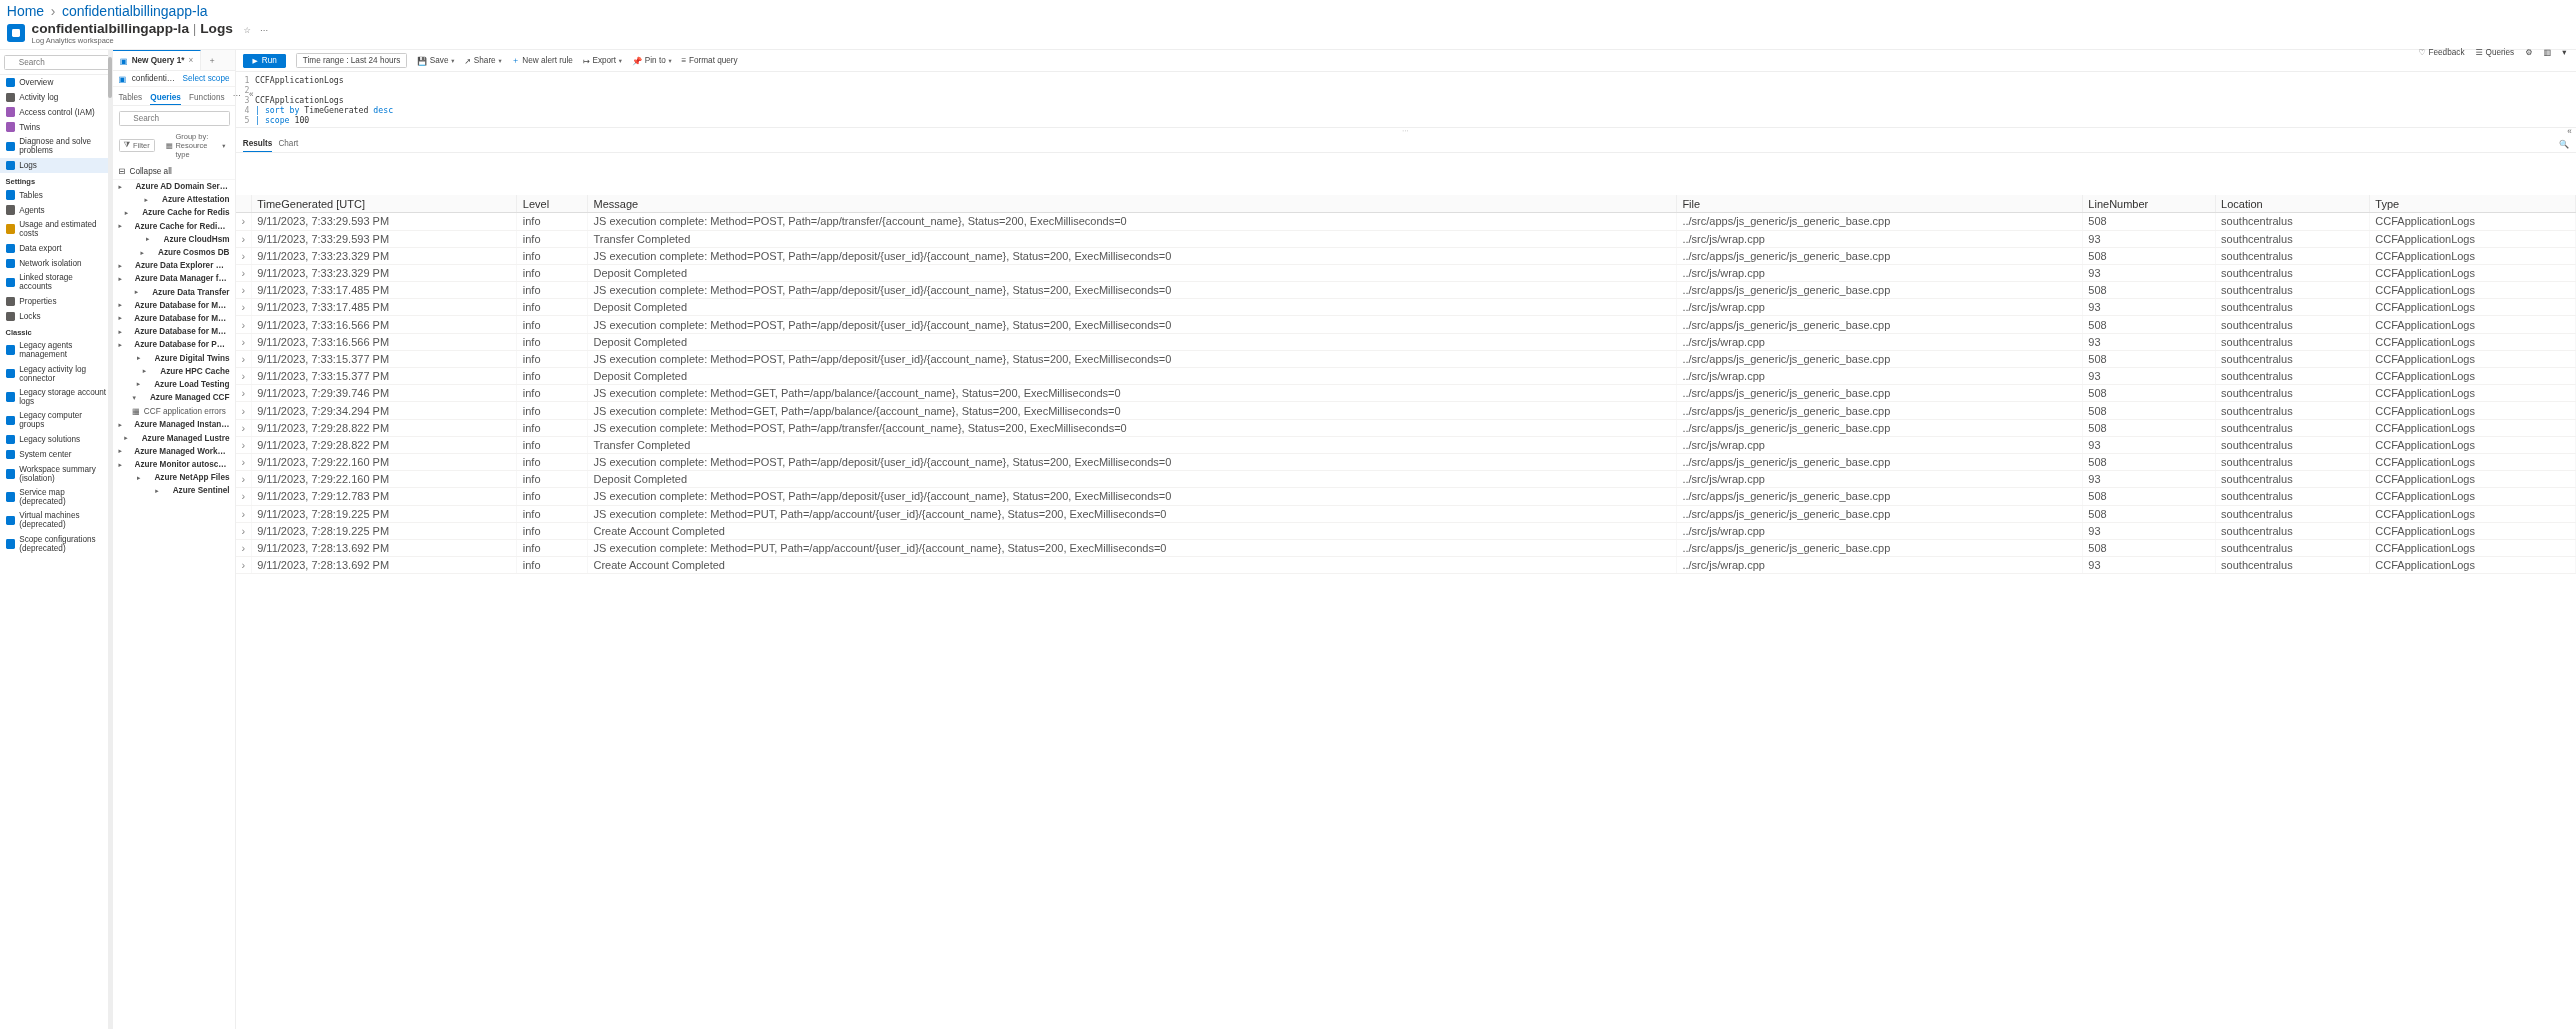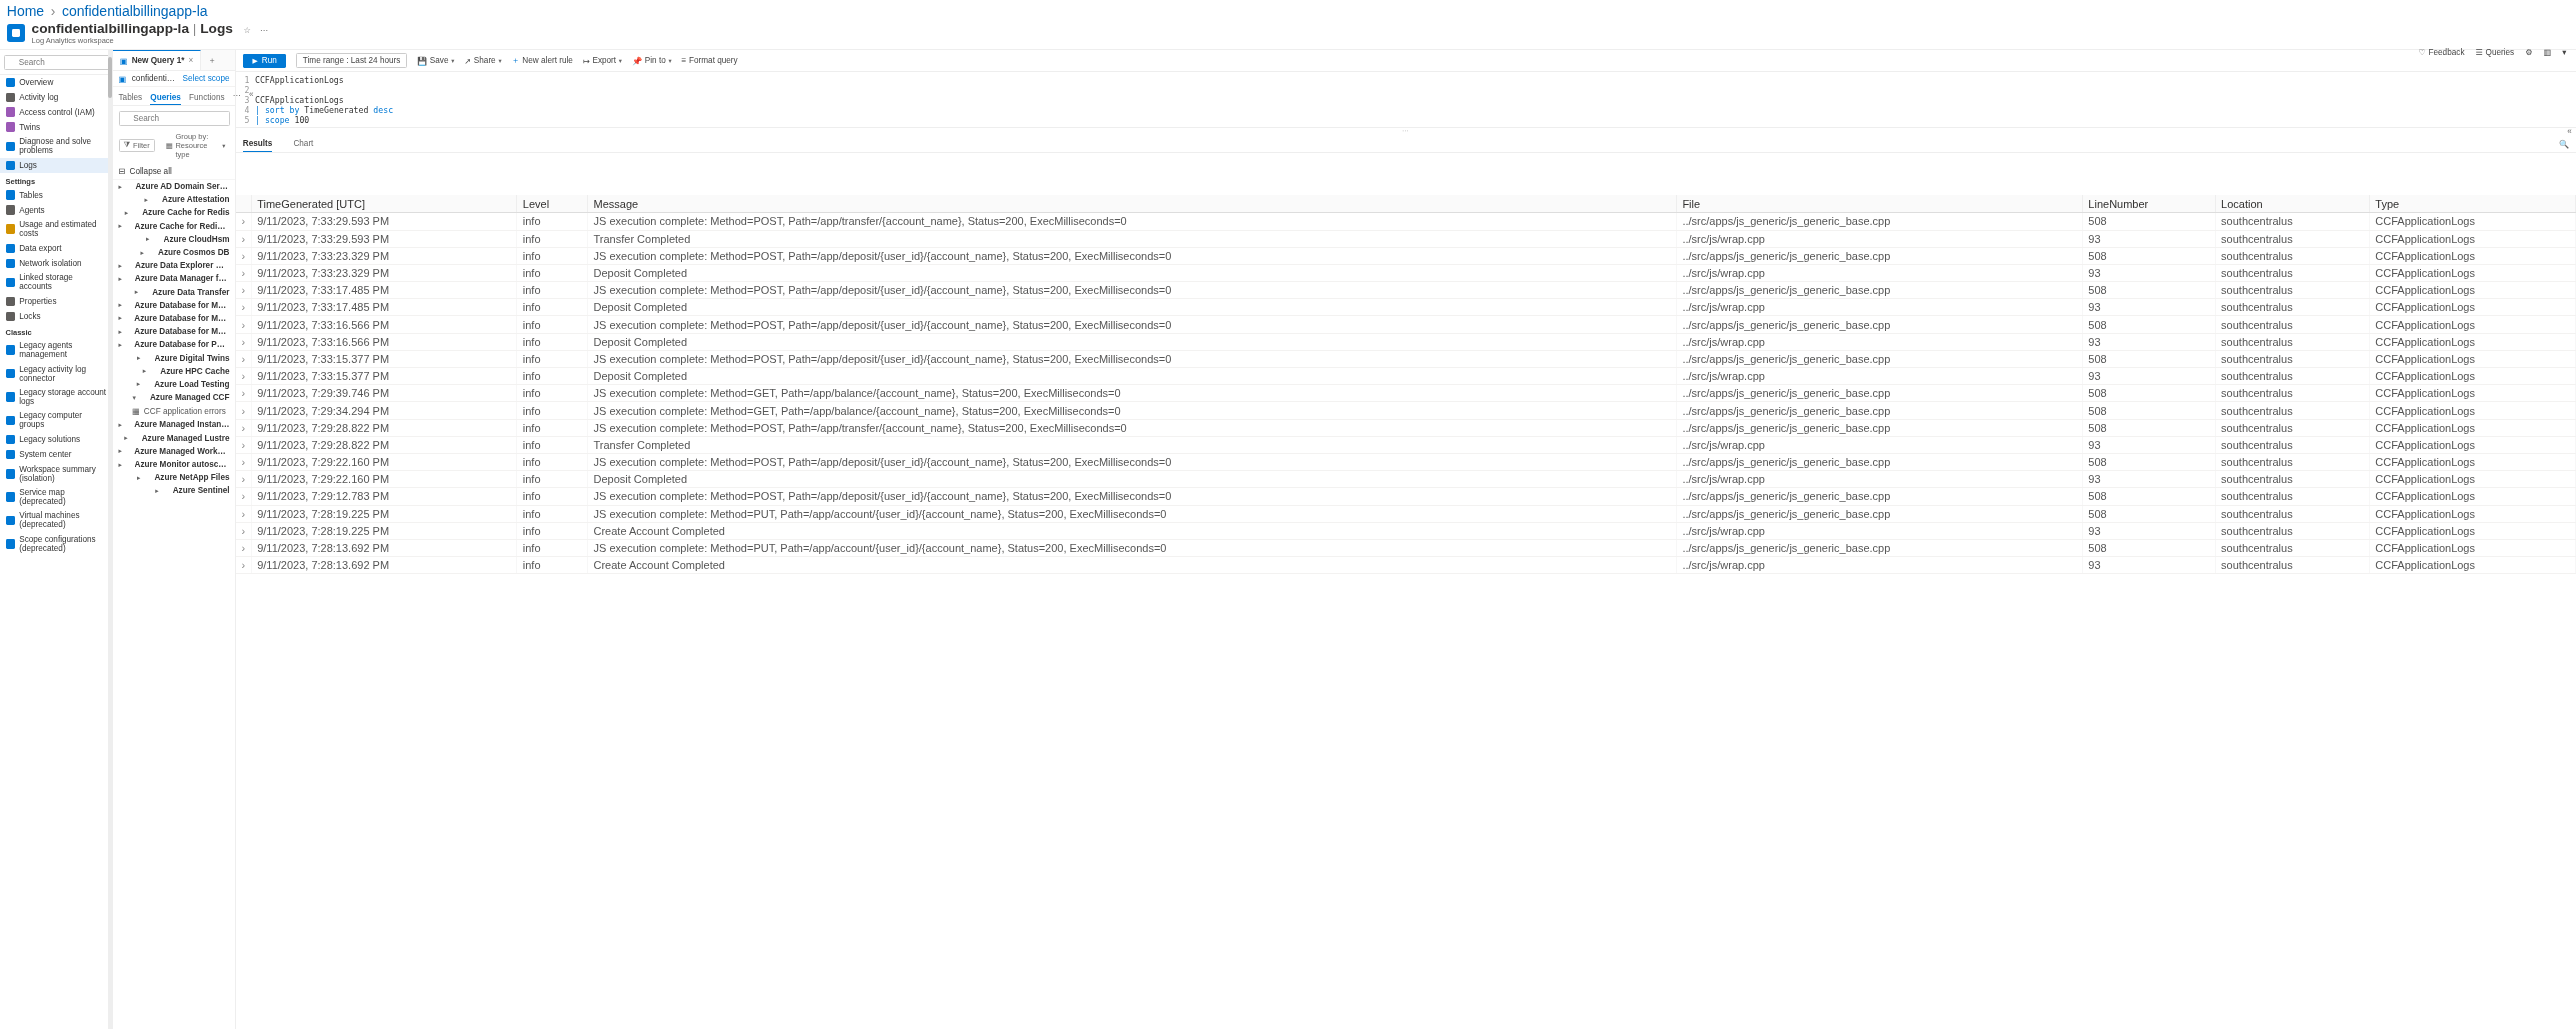--- a/index.html
+++ b/index.html
@@ -65,21 +65,21 @@
   .editor { font-family: Consolas, monospace; font-size:8.2px; padding:2.7px 0; background:#fff; border-bottom:0.7px solid #eee;}
   .editor .line { display:flex;}
   .editor .gut { width:19px; text-align:right; color:#999; padding-right:5.5px; user-select:none;}
   .editor .code { white-space:pre;}
   .kw { color:#0078d4; }
 
   .splitter { height:5.5px; display:flex; align-items:center; justify-content:center; color:#aaa; font-size:6.8px; position:relative;}
   .splitter .knob { letter-spacing:1.4px;}
   .splitter .expand { position:absolute; right:4.1px; color:#666; cursor:pointer; font-size:8.2px;}
 
-  .result-tabs { display:flex; gap:21px; padding:2.7px 6.8px 0 6.8px; font-size:8.2px; border-bottom:0.7px solid #eee;}
+  .result-tabs { display:flex; gap:6px; padding:2.7px 6.8px 0 6.8px; font-size:8.2px; border-bottom:0.7px solid #eee;}
   .result-tab { padding:2.7px 0; cursor:pointer; color:#666;}
   .result-tab.active { color:#323130; border-bottom:1.4px solid #0078d4; font-weight:600;}
   .result-tabs .search-right { margin-left:auto; color:#0078d4; padding:2.7px 0;}
 
   .grid-wrap { flex:1; overflow:auto; }
   table.grid { width:100%; border-collapse:collapse; font-size:11px;margin-top:42px;}
   table.grid th { text-align:left; padding:2.7px 5.5px; border-bottom:0.7px solid #ddd; border-right:0.7px solid #eee; font-weight:400; color:#323130; background:#fafafa; position:sticky; top:0;}
   table.grid td { padding:2.1px 5.5px; border-bottom:0.7px solid #f3f2f1; border-right:0.7px solid #f7f7f7; white-space:nowrap; color:#555;}
   table.grid td.exp { width:12.3px; text-align:center; color:#888; cursor:pointer;}
 

